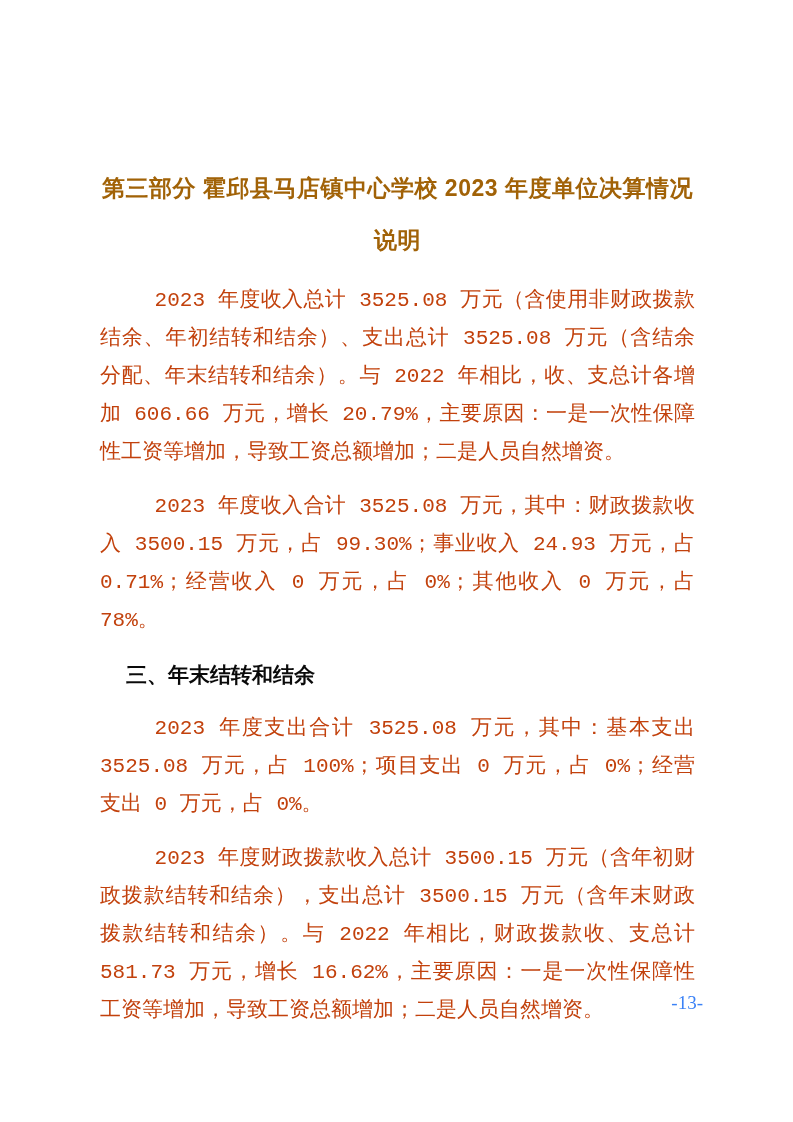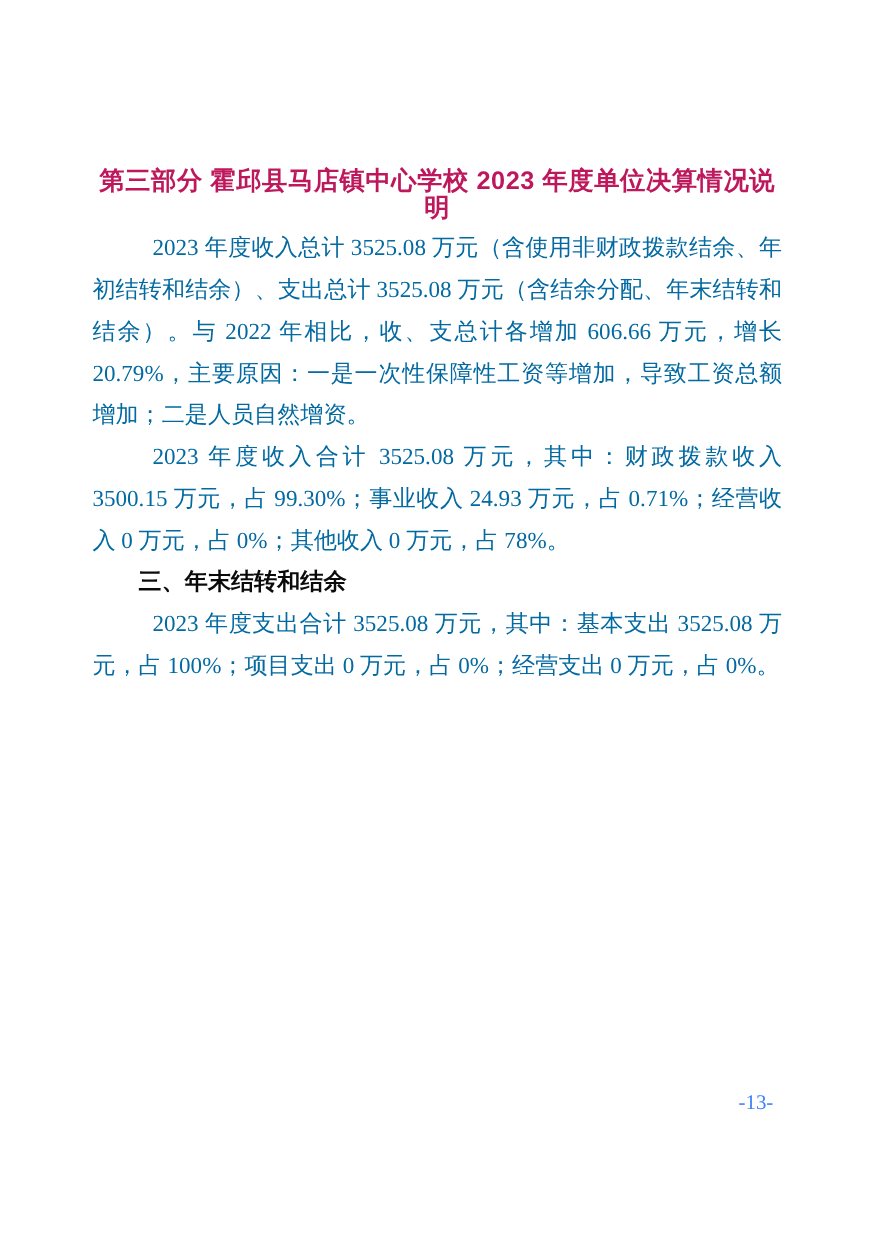--- a/index.html
+++ b/index.html
@@ -14,47 +14,47 @@
     background: #ffffff;
     box-sizing: border-box;
     padding: 146px 82px 0 84px;
     color: #111111;
     overflow: hidden;
   }
   .doc-title {
     font-family: "Liberation Sans", "DejaVu Sans", sans-serif;
     font-weight: 700;
     font-size: 23px;
-    line-height: 24px;
+    line-height: 52px;
     text-align: center;
-    margin: 6px;
+    margin: 16px;
     letter-spacing: 0.5px;
-    color: #be185d;
+    color: #a16207;
   }
   .doc-body {
     margin-top: 0;
   }
   .section-heading {
     font-family: "Liberation Sans", "DejaVu Sans", sans-serif;
     font-weight: 700;
     font-size: 21px;
     line-height: 38px;
     text-indent: 2em;
     margin: 0;
     color: #0a0a0a;
   }
   .para {
-    font-family: Liberation Serif, serif;
+    font-family: Liberation Mono, monospace;
     font-size: 21px;
     line-height: 38px;
     text-indent: 2.6em;
     text-align: justify;
     text-align-last: left;
-    margin: 0;
-    color: #0369a1;
+    margin: 16px;
+    color: #c2410c;
   }
   .page-number {
     position: absolute;
     top: 992px;
     right: 90px;
     font-family: "Liberation Serif", "DejaVu Serif", serif;
     font-size: 19px;
     color: #3b82f6;
   }
 </style>
@@ -74,19 +74,20 @@
     <section>
       <p class="para">2023 年度收入合计 3525.08 万元，其中：财政拨款收入 3500.15 万元，占 99.30%；事业收入 24.93 万元，占 0.71%；经营收入 0 万元，占 0%；其他收入 0 万元，占 78%。</p>
     </section>
 
     <section>
       <h2 class="section-heading">三、年末结转和结余</h2>
       <p class="para">2023 年度支出合计 3525.08 万元，其中：基本支出 3525.08 万元，占 100%；项目支出 0 万元，占 0%；经营支出 0 万元，占 0%。</p>
     </section>
 
     <section>
+      <p class="para">2023 年度财政拨款收入总计 3500.15 万元（含年初财政拨款结转和结余），支出总计 3500.15 万元（含年末财政拨款结转和结余）。与 2022 年相比，财政拨款收、支总计 581.73 万元，增长 16.62%，主要原因：一是一次性保障性工资等增加，导致工资总额增加；二是人员自然增资。</p>
     </section>
 
   </div>
 
   <div class="page-number">-13-</div>
 
 </div>
 
 </body></html>

